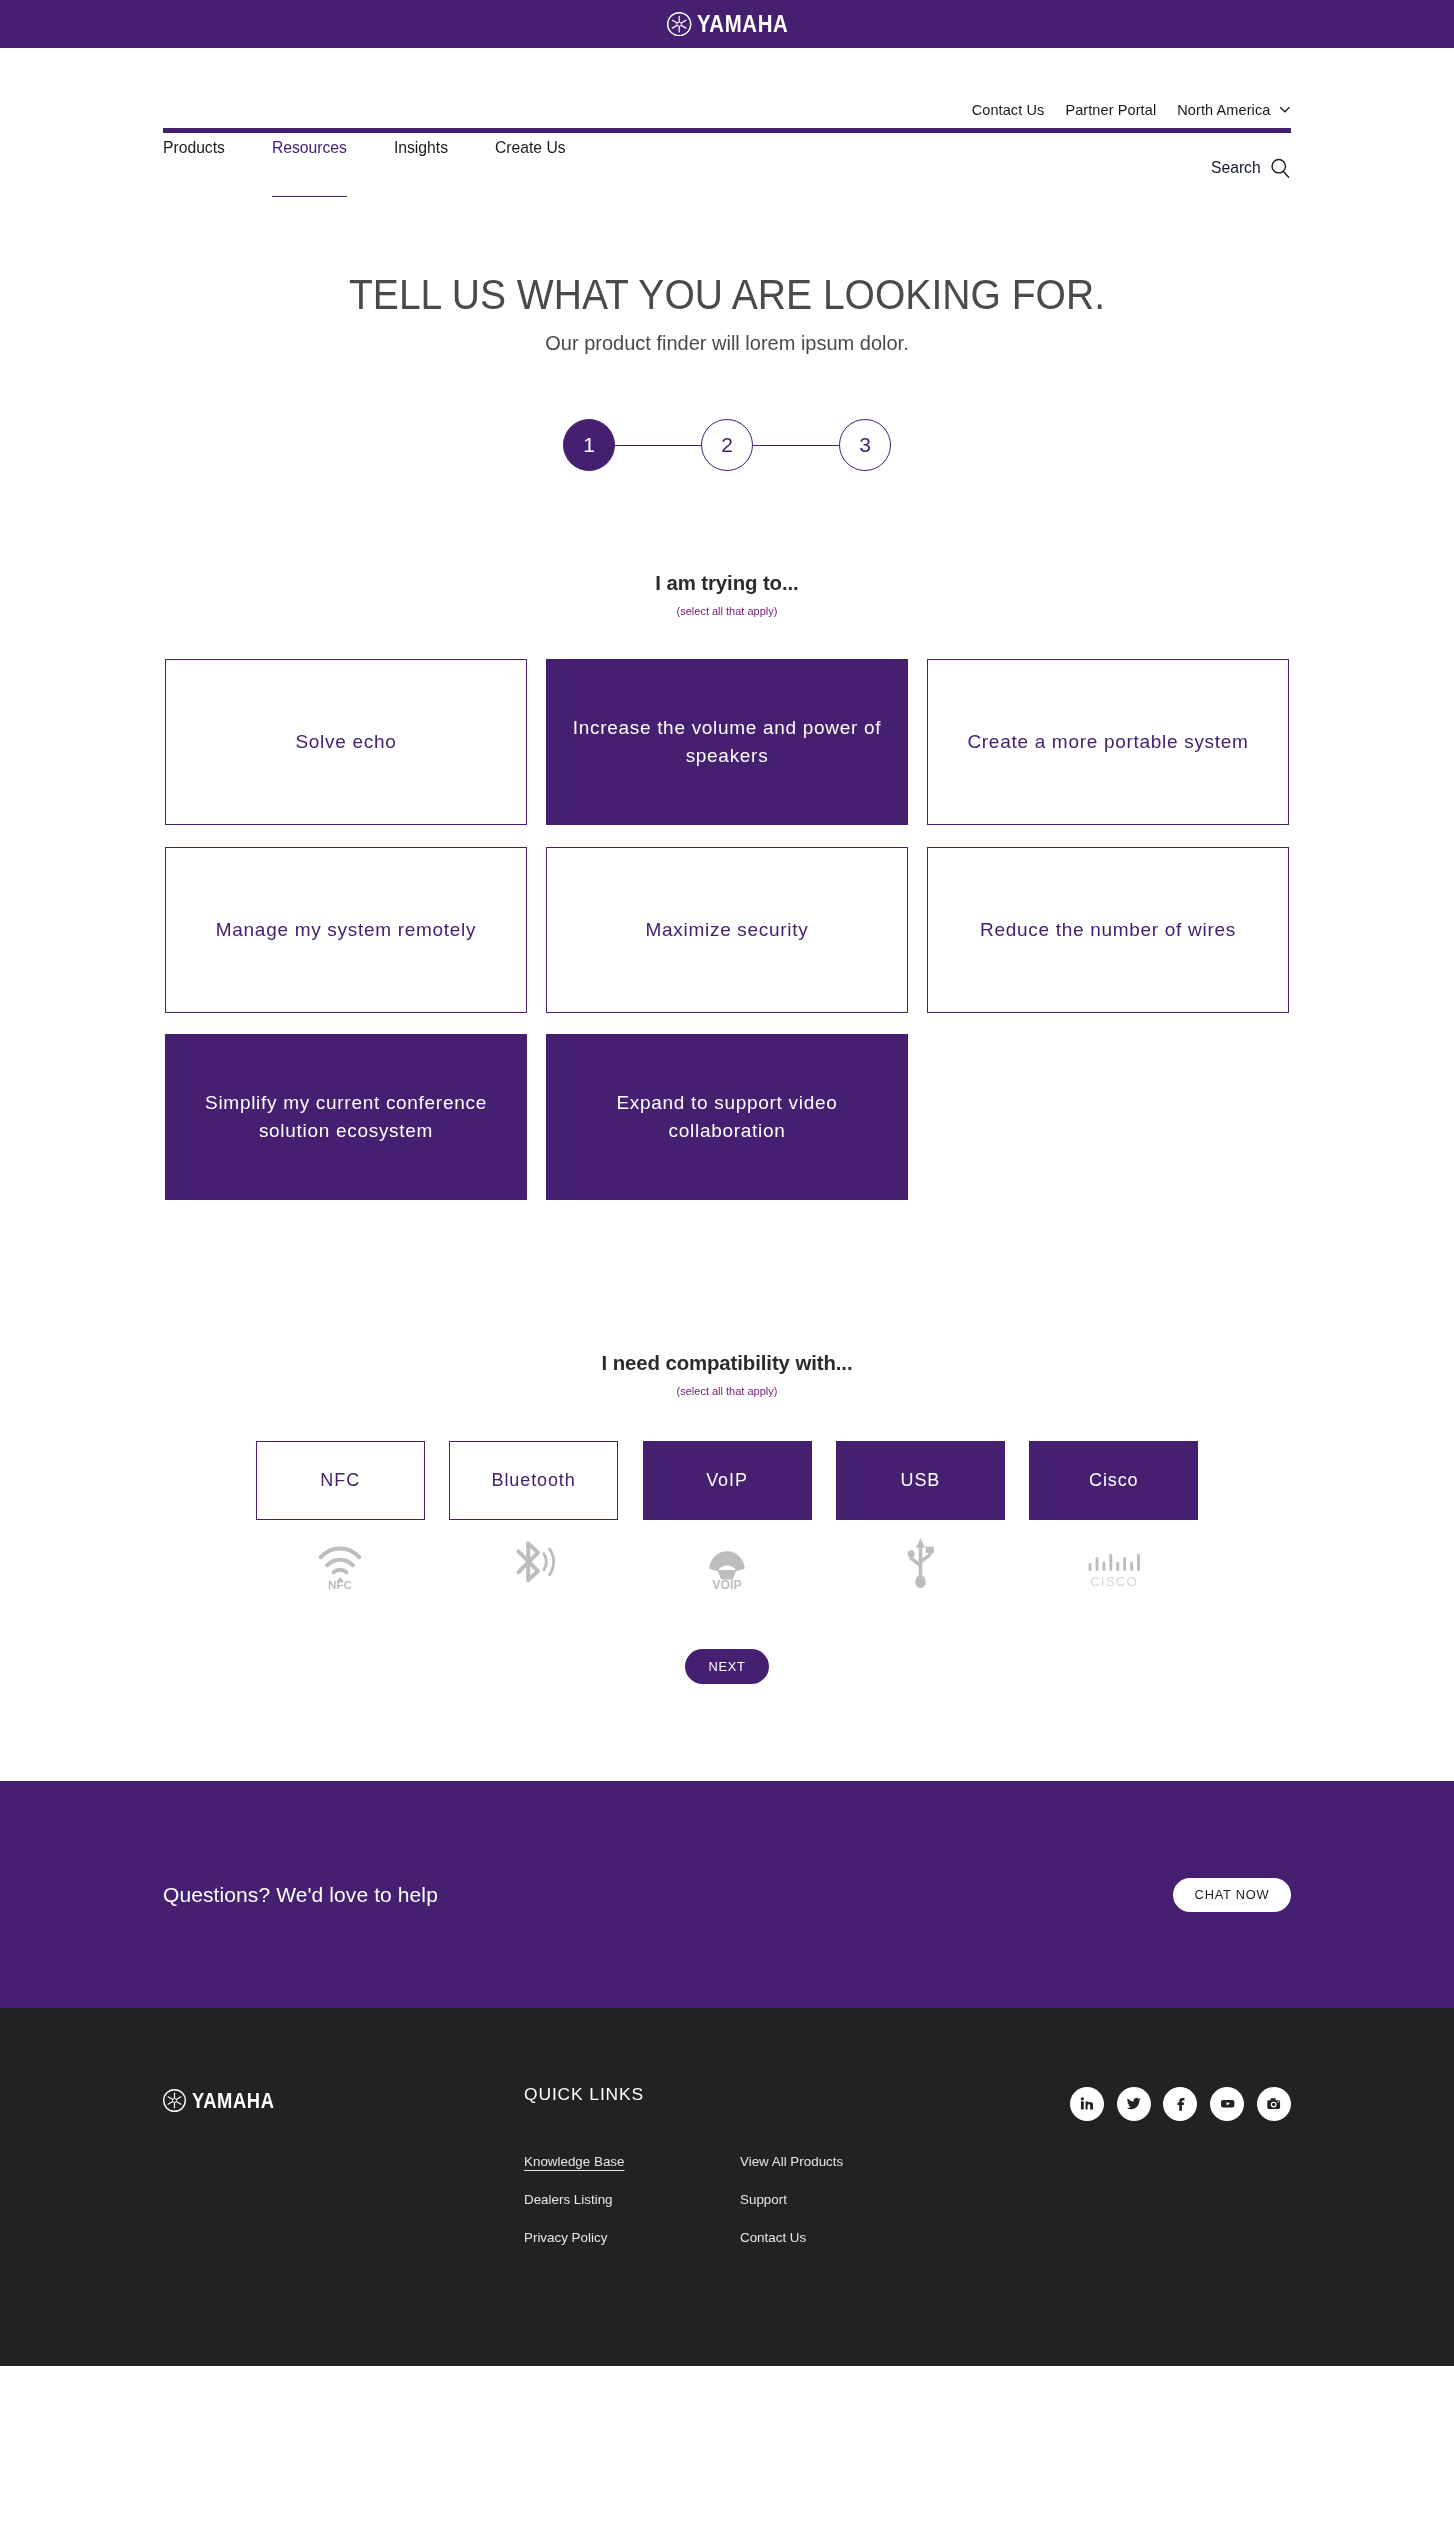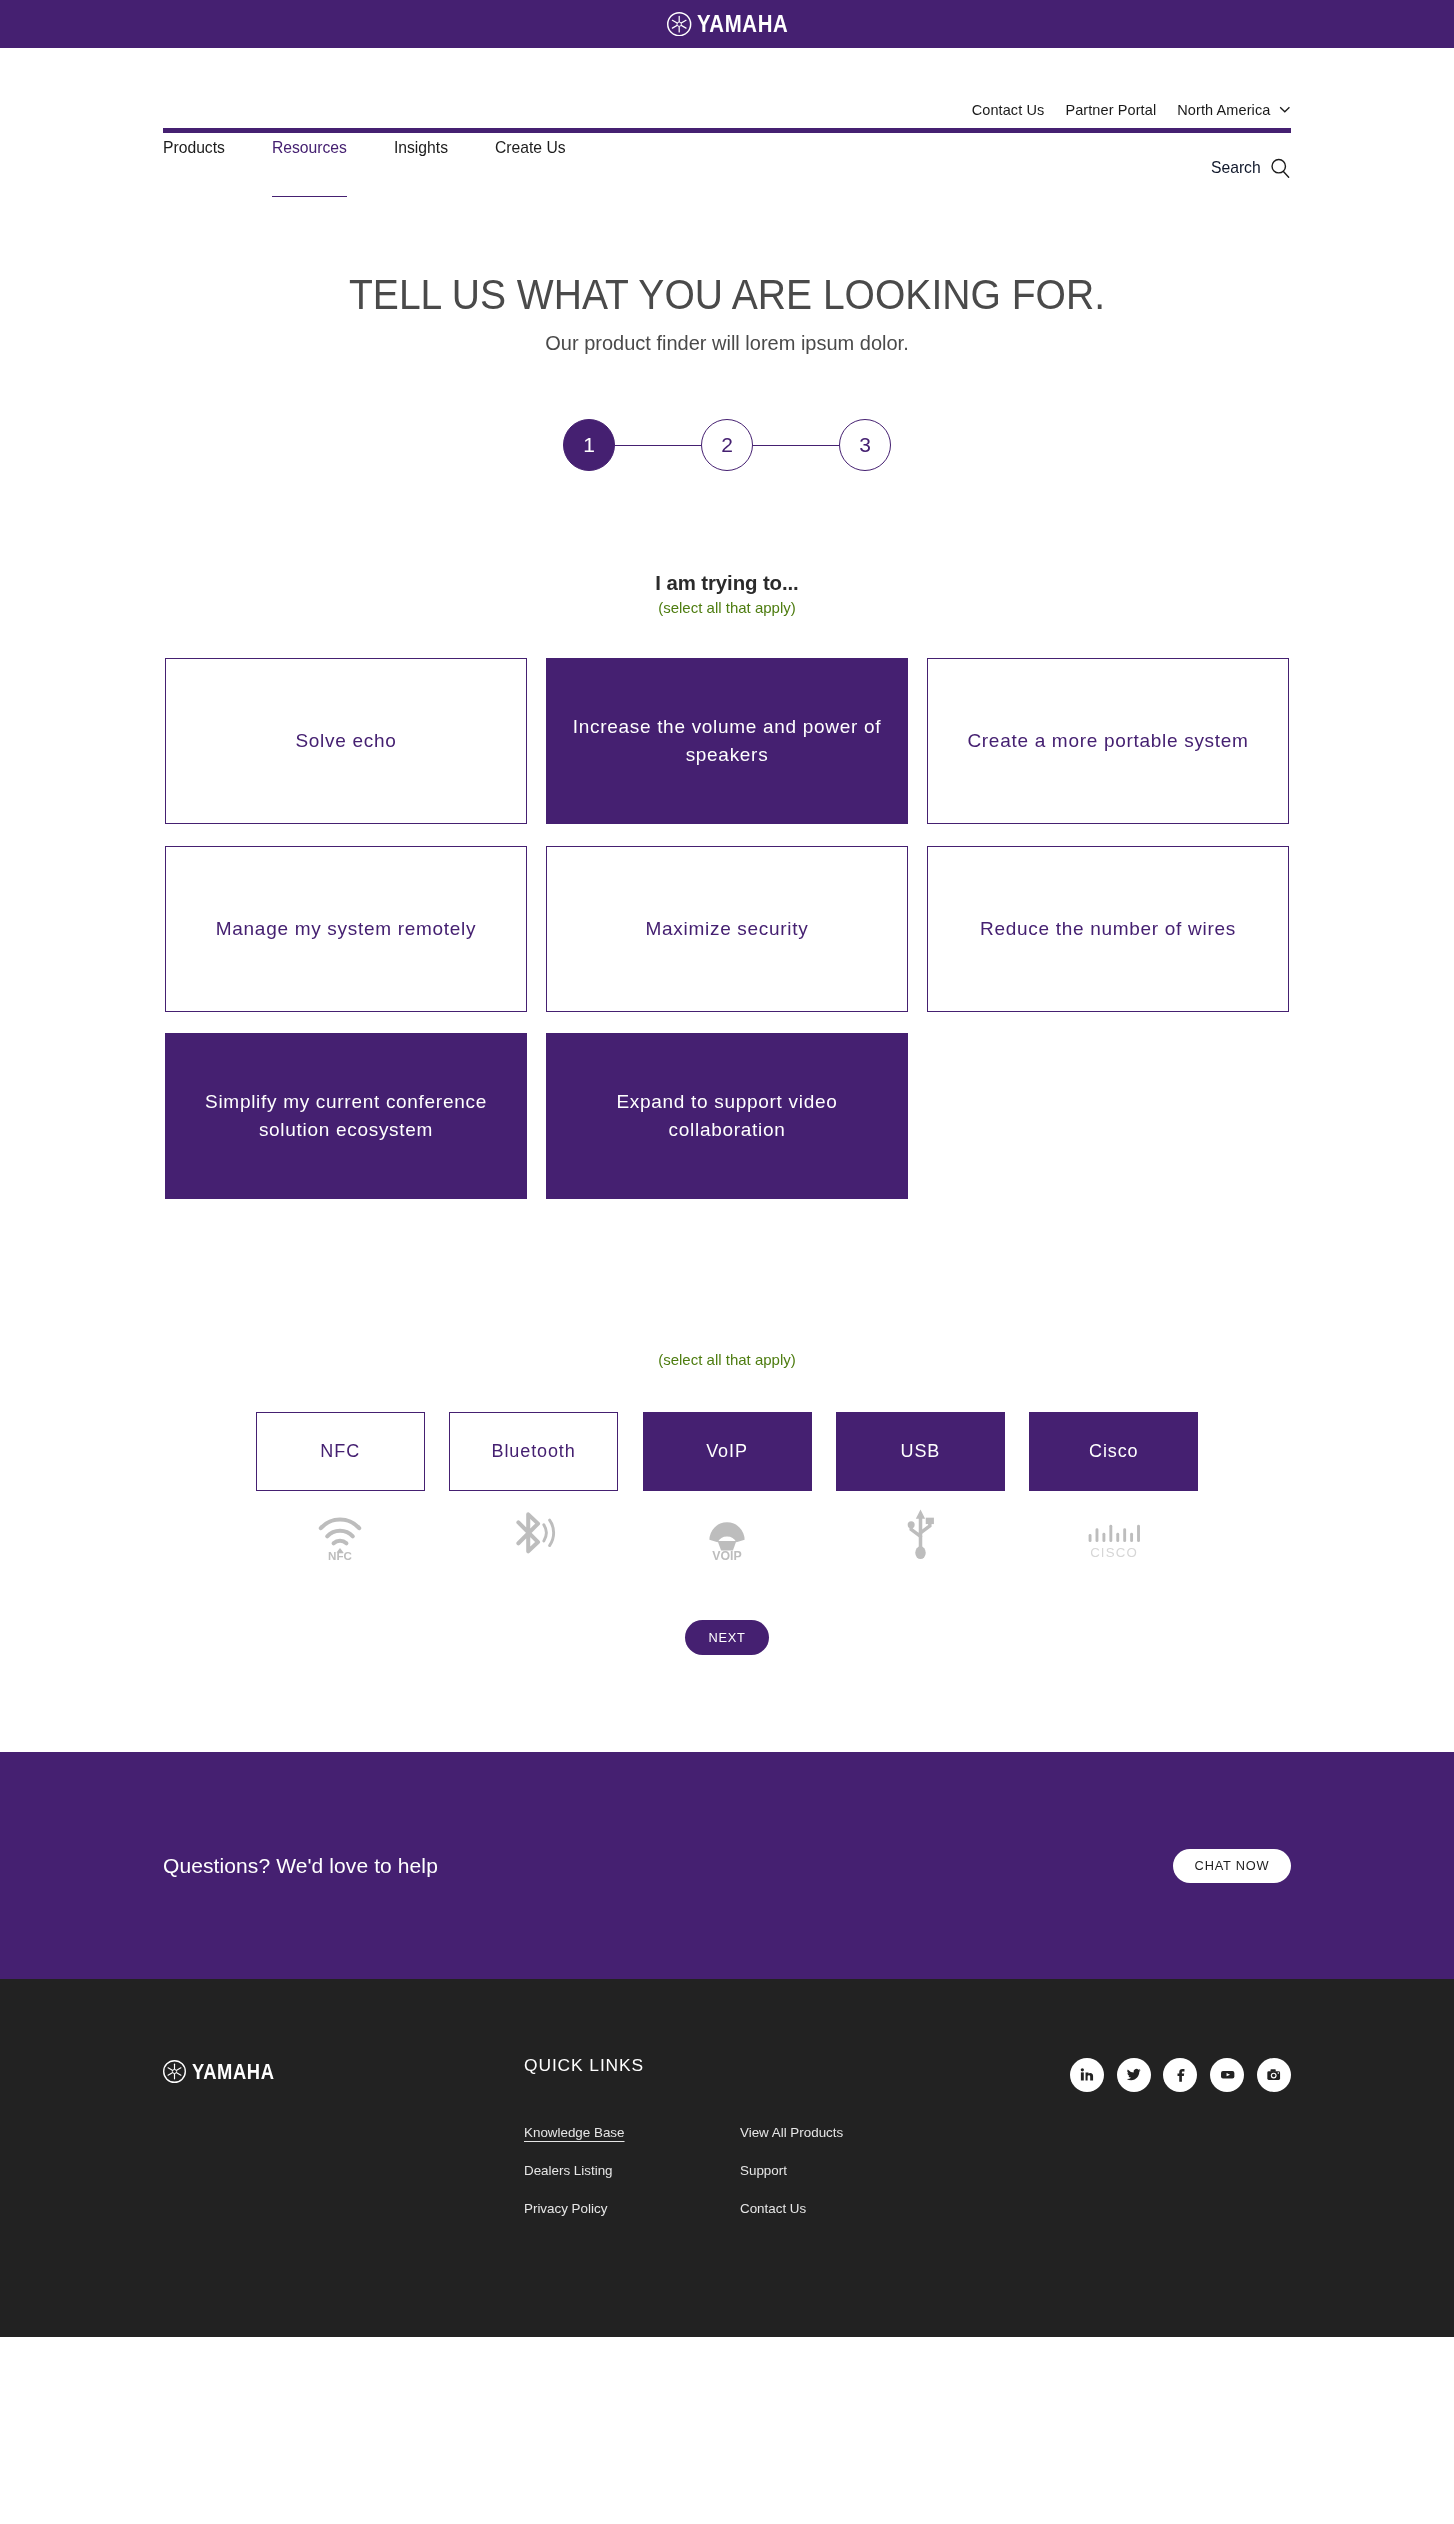--- a/index.html
+++ b/index.html
@@ -136,23 +136,23 @@
 
   
   .qblock { text-align: center; }
   .q-title {
     font-size: 20.4px;
     font-weight: 700;
     color: #2b2b2b;
     letter-spacing: -0.1px;
   }
   .q-sub {
-    margin-top: 4px;
-    font-size: 15px;
-    color: #4d7c0f;
+    margin-top: 10px;
+    font-size: 11px;
+    color: #701a75;
   }
 
   .tile-grid {
     margin-top: 42px;
     display: grid;
     grid-template-columns: repeat(3, 362px);
     gap: 21.5px 19px;
     justify-content: center;
   }
   .tile {
@@ -387,20 +387,21 @@
       </div>
       <div class="tile selected">
         <span class="tile-label">Simplify my current conference solution ecosystem</span>
       </div>
       <div class="tile selected">
         <span class="tile-label">Expand to support video collaboration</span>
       </div>
     </div>
 
     <div class="qblock compat-section">
+      <div class="q-title">I need compatibility with...</div>
       <div class="q-sub">(select all that apply)</div>
     </div>
 
     <div class="compat-row">
 
       <div class="compat-col">
         <div class="compat-tile c-w1">
           <span class="c-label">NFC</span>
         </div>
         <div class="logo-slot">

